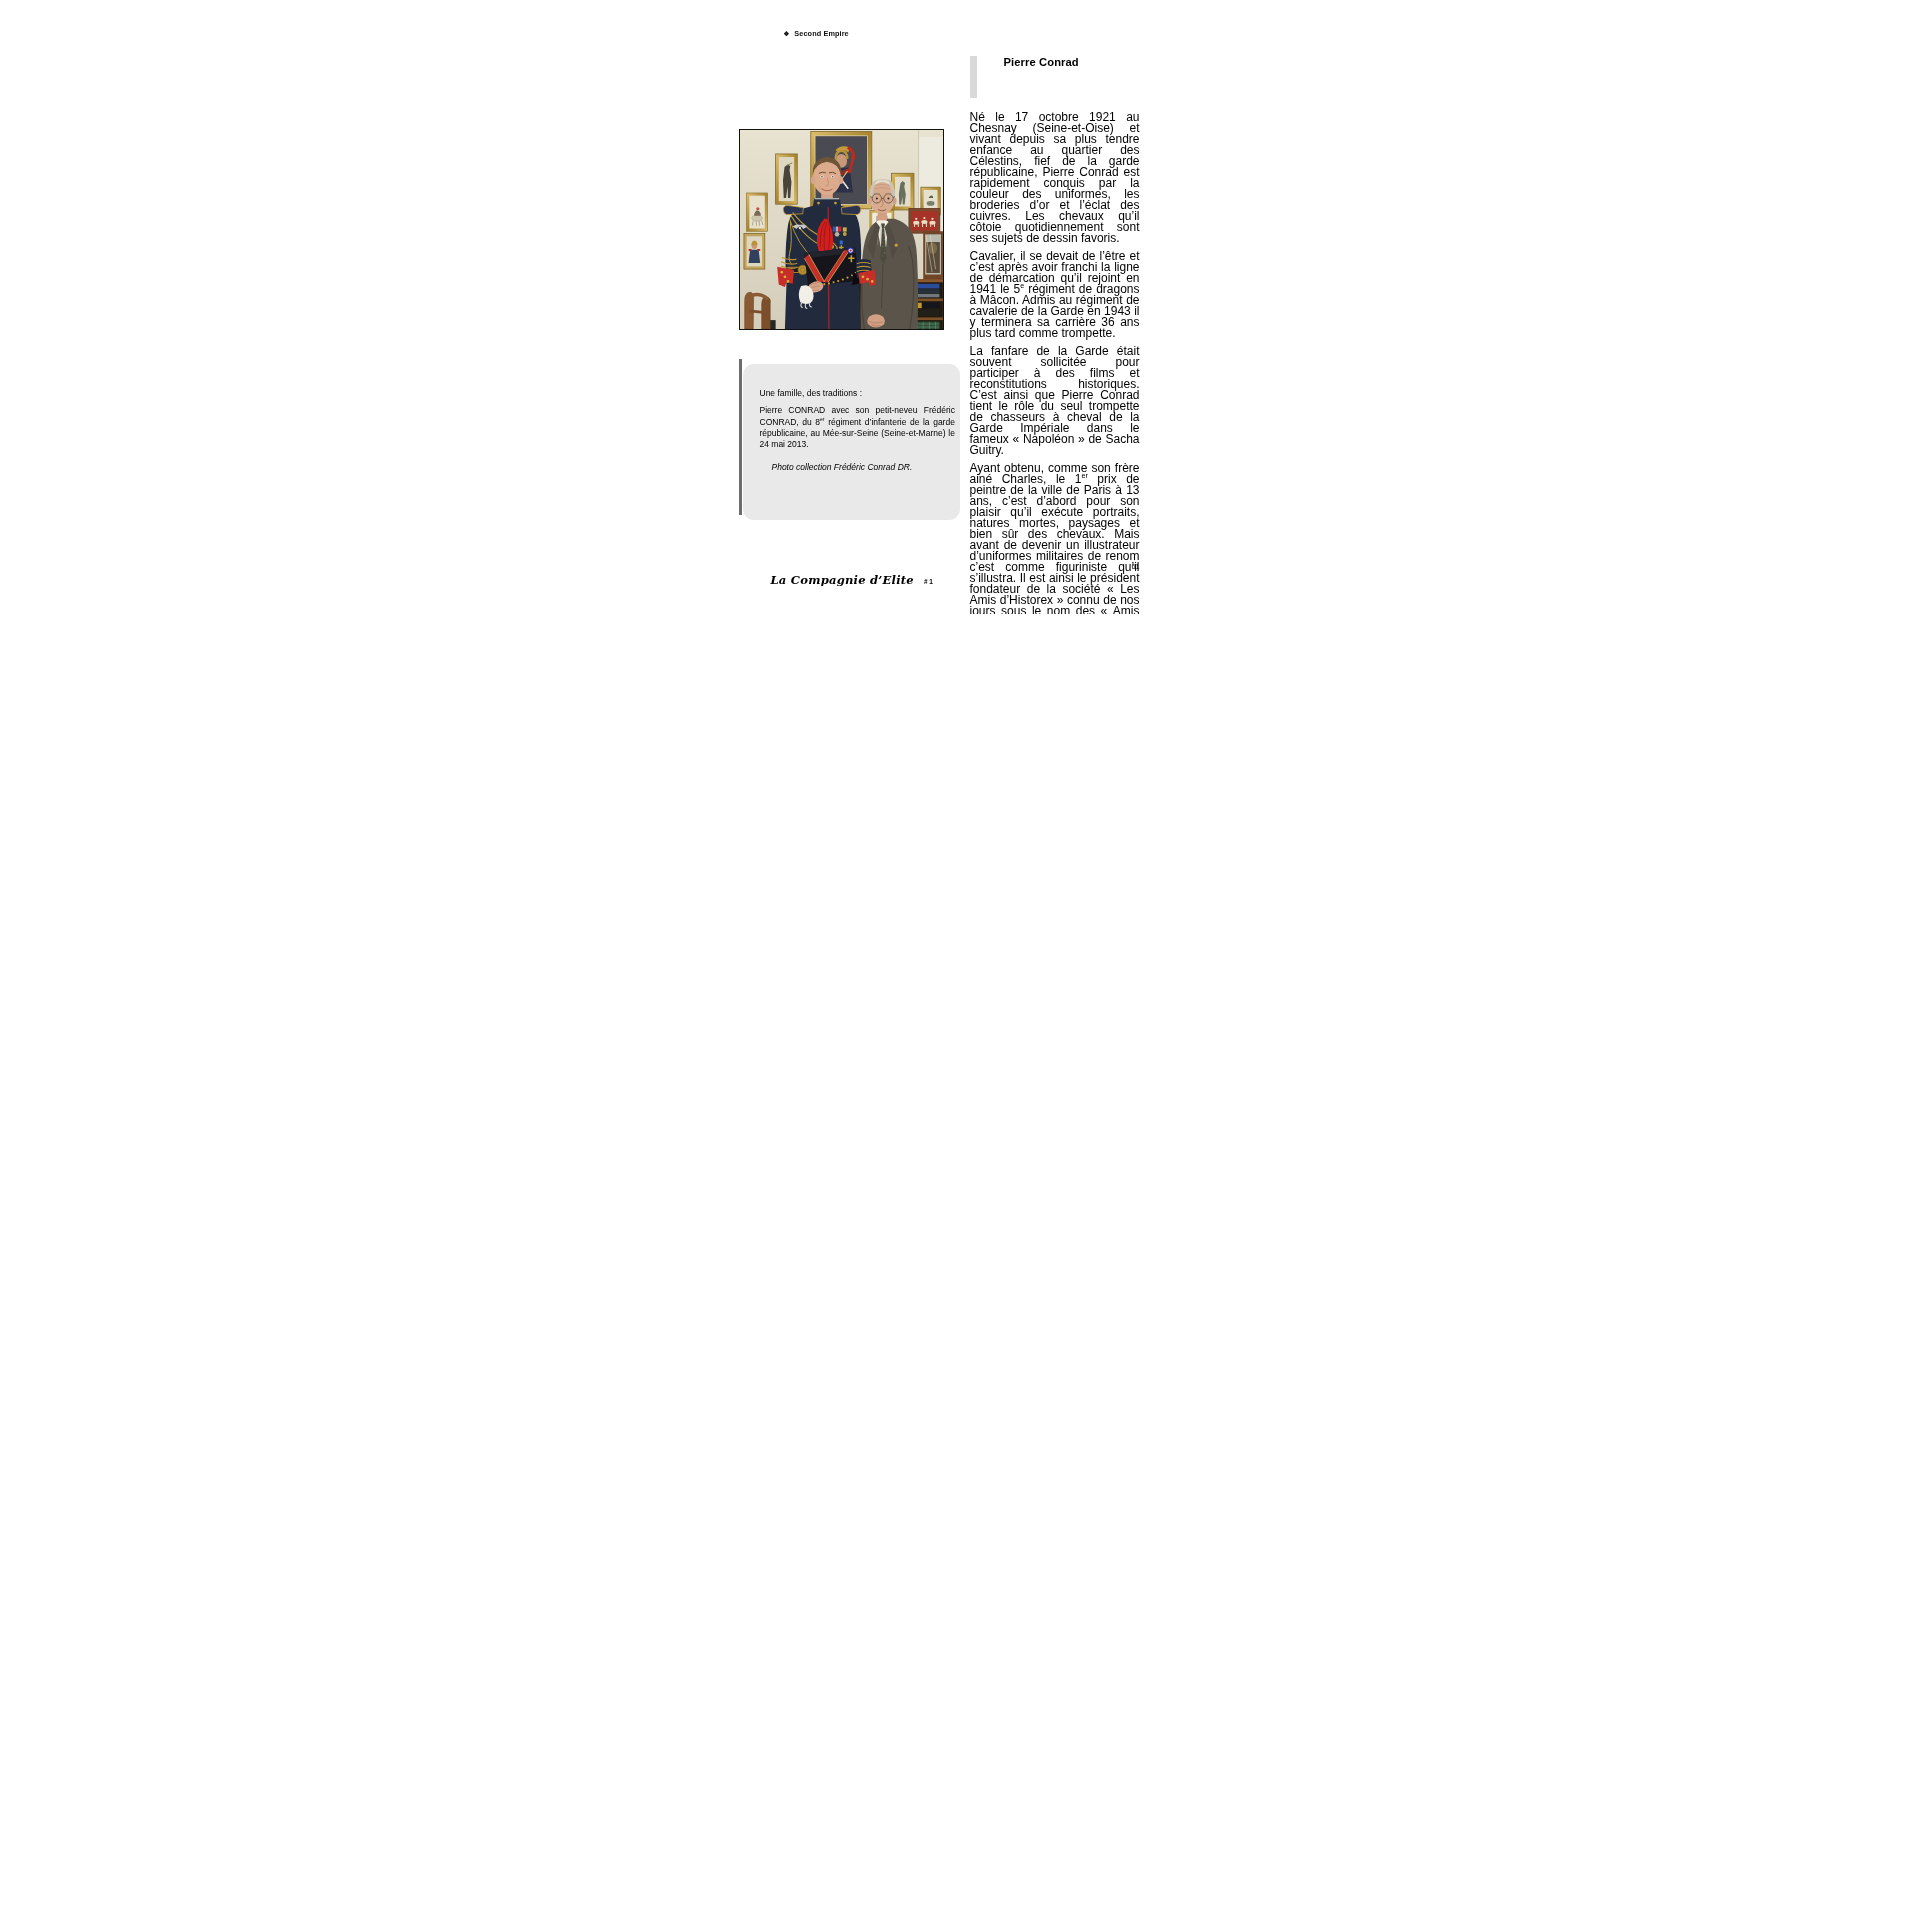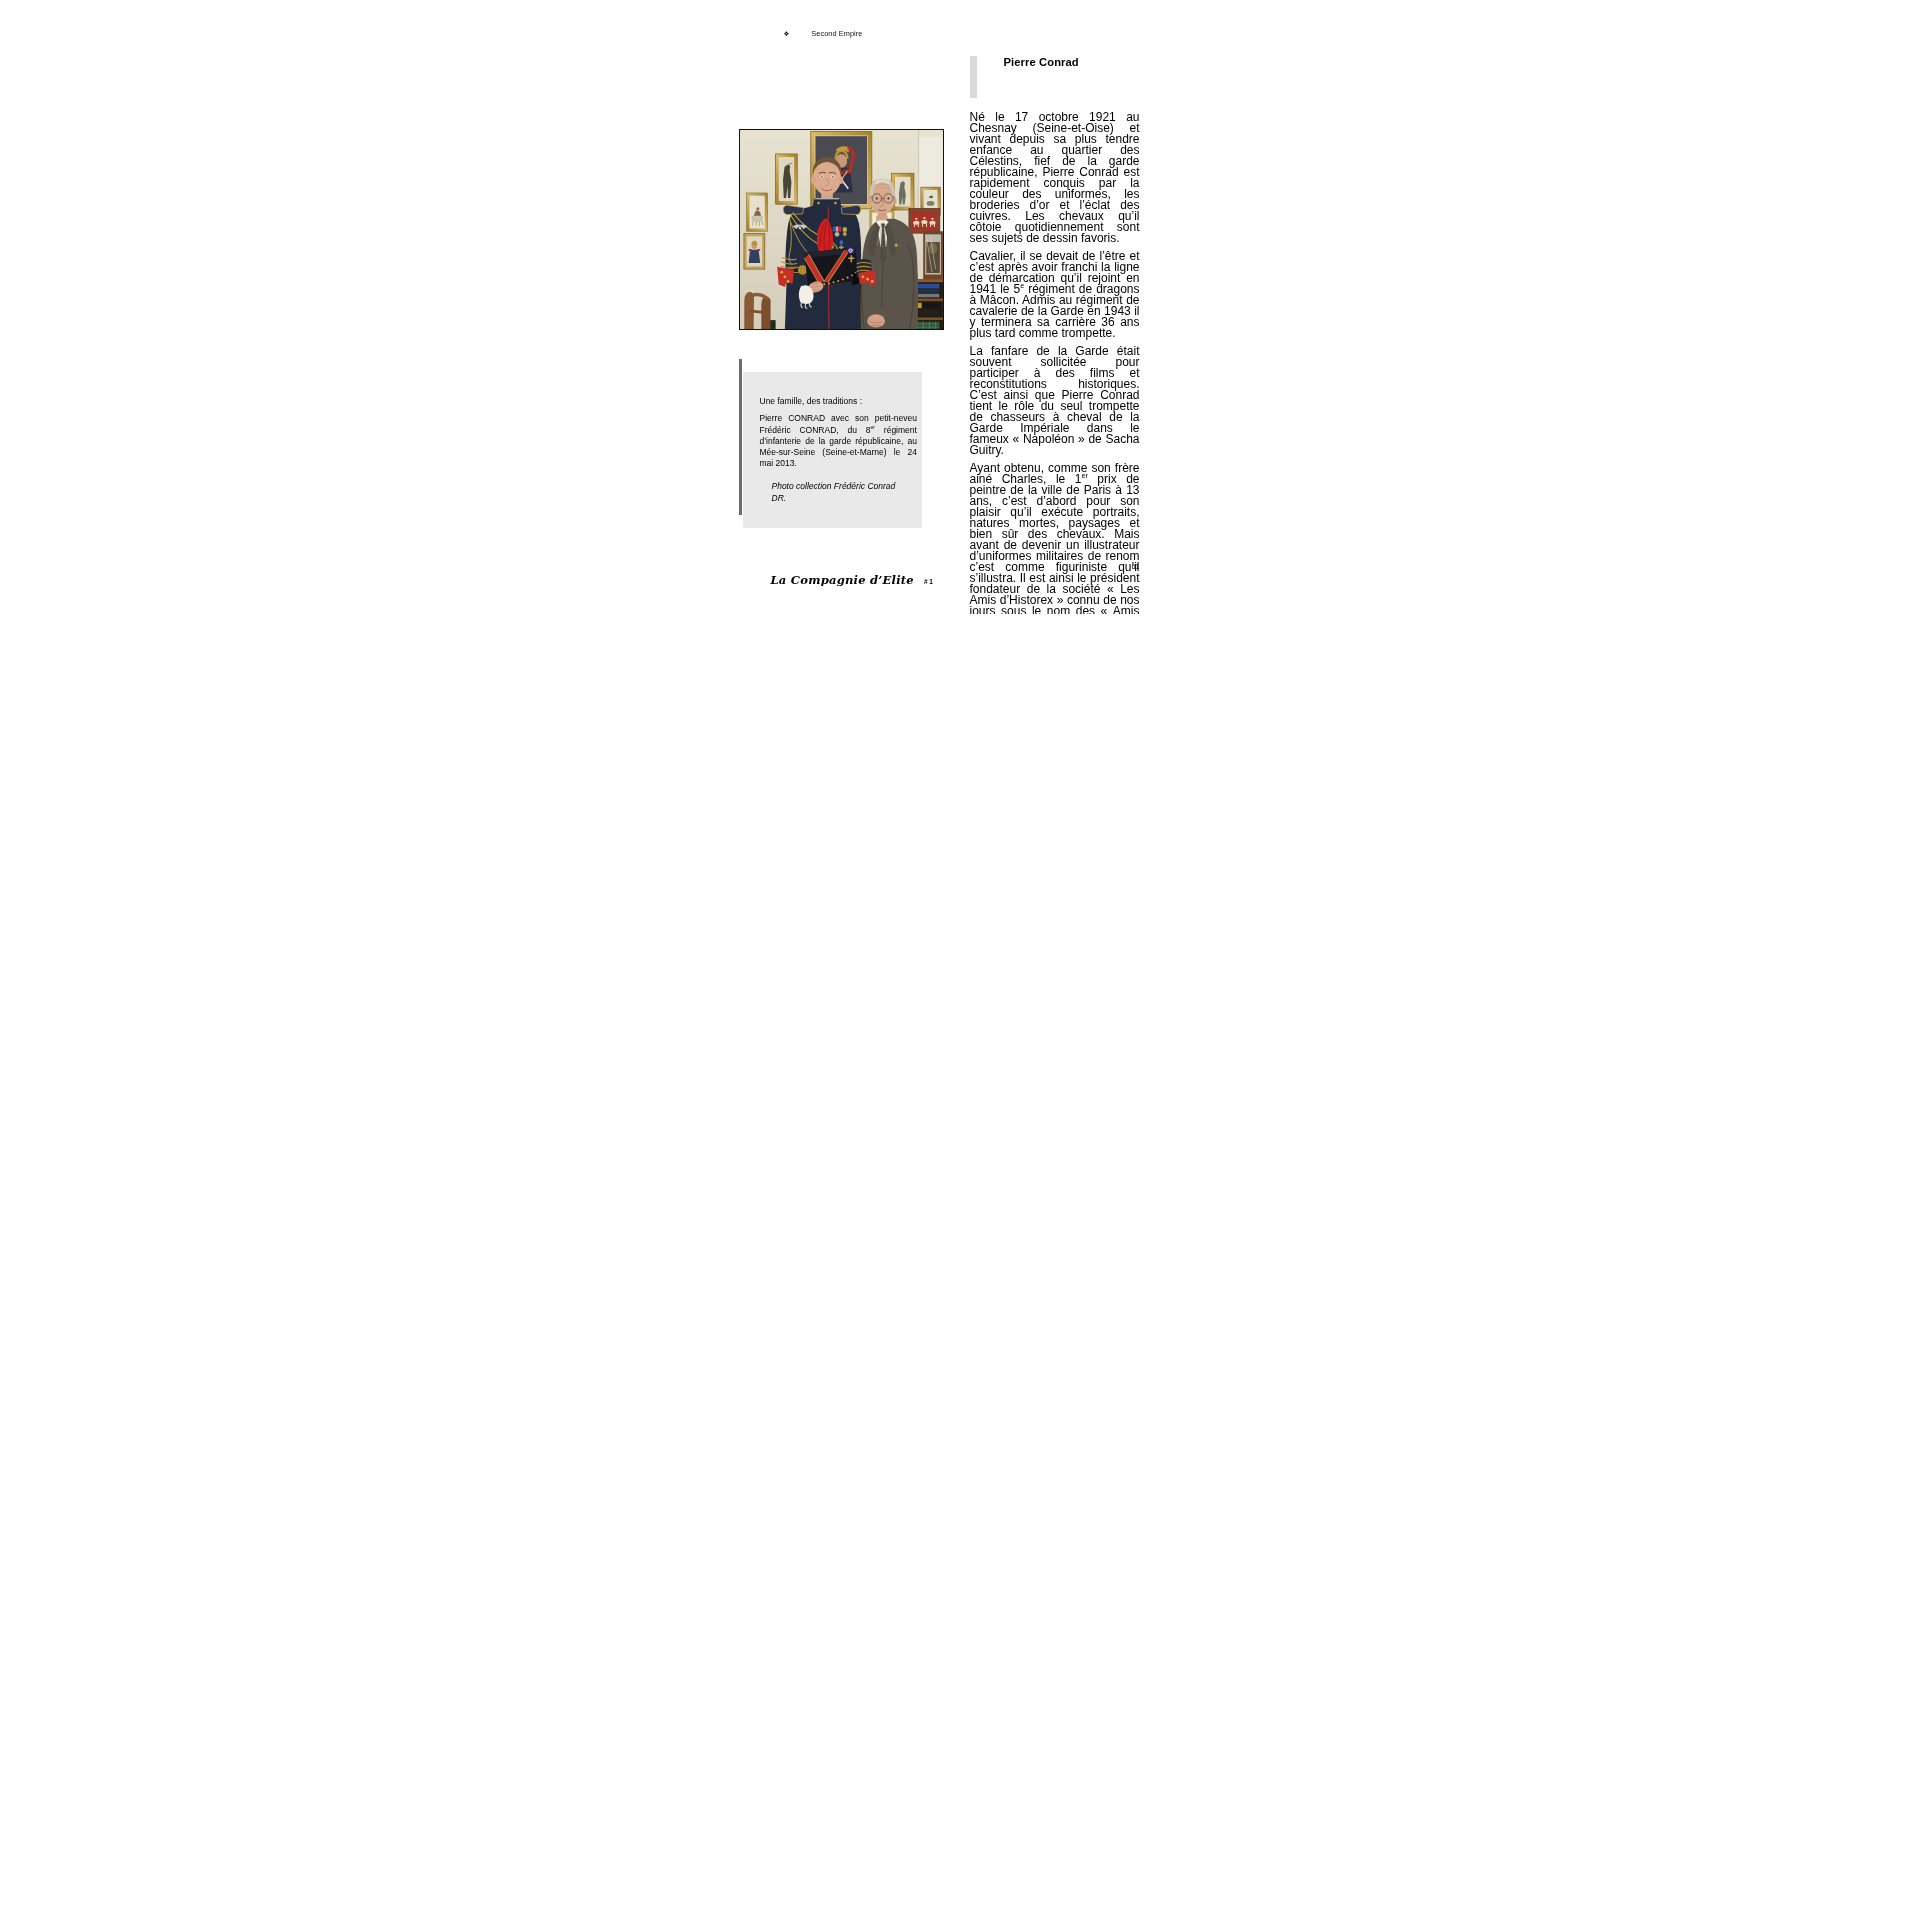--- a/index.html
+++ b/index.html
@@ -2,21 +2,21 @@
 <html lang="fr" style="font-size:6.2px"><head>
 <meta charset="utf-8">
 <style>
   html,body{margin:0;padding:0;background:#ffffff;}
   .sheet{
     position:relative; width:478px; height:614px; margin:0 auto;
     background:#ffffff; overflow:hidden;
     font-family:"Liberation Sans", sans-serif; color:#000;
   }
   
-  .header{position:absolute; left:67px; top:28.5px; display:flex; align-items:flex-end; gap:22px;}
+  .header{position:absolute; left:67px; top:28.5px; display:flex; align-items:flex-end; gap:5px;font-weight:bold;}
   .header .bullet{font-size:6.5px; color:#111;}
   .header .section-label{font-size:7.3px; color:#111; letter-spacing:0.1px;}
 
   
   .photo{
     position:absolute; left:22px; top:129px; width:205px; height:201px;
     margin:0; border:1.2px solid #121212; box-sizing:border-box; background:#ddd6c3;
   }
   .photo svg{display:block; width:100%; height:100%;}
 
@@ -31,23 +31,23 @@
   .body-col{
     position:absolute; left:253px; top:112px; width:170px;
     font-size:12px; line-height:11px; text-align:justify;
   }
   .body-col p{margin:0 0 7px 0;}
   sup{font-size:0.60em; line-height:0; vertical-align:super;}
 
   
   .caption-bar{position:absolute; left:22px; top:359px; width:3.9px; height:156px; background:#6d6d6d;}
   .caption-box{
-    position:absolute; left:26px; top:372px; width:179px; height:156px;
+    position:absolute; left:26px; top:364px; width:217px; height:156px;
     background:#e9e9e9; box-sizing:border-box; padding:24px 4.6px 0 17px;
-    font-size:8.5px; line-height:11.2px;
+    font-size:8.5px; line-height:11.2px;border-radius:11px;
   }
   .caption-box .cap-intro{margin:0 0 6.2px 0; text-align:left;}
   .caption-box .cap-body{margin:0 0 6.2px 0; text-align:justify;}
   .caption-box .cap-credit{margin:12px; font-style:italic; text-align:left;}
 
   
   .page-number{position:absolute; left:385px; top:562px; width:38px; text-align:right; font-size:7.3px;}
   .footer{position:absolute; left:54px; top:573px; display:flex; align-items:baseline; gap:10px;}
   .footer .brand{
     font-family:"DejaVu Serif", serif; font-style:italic; font-weight:bold;

